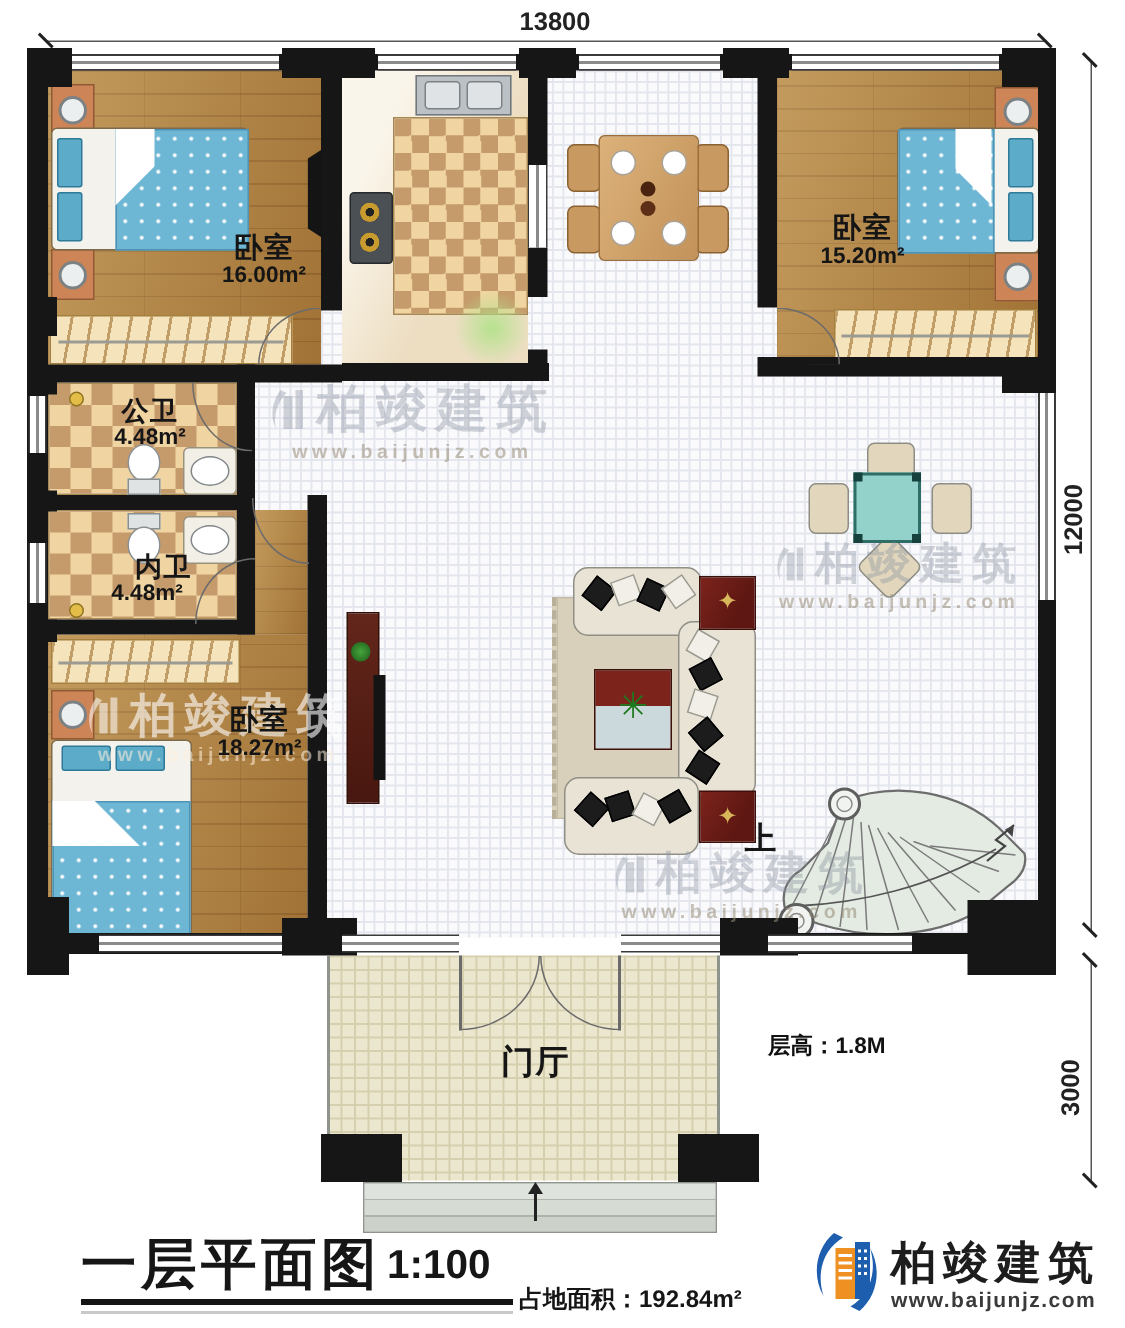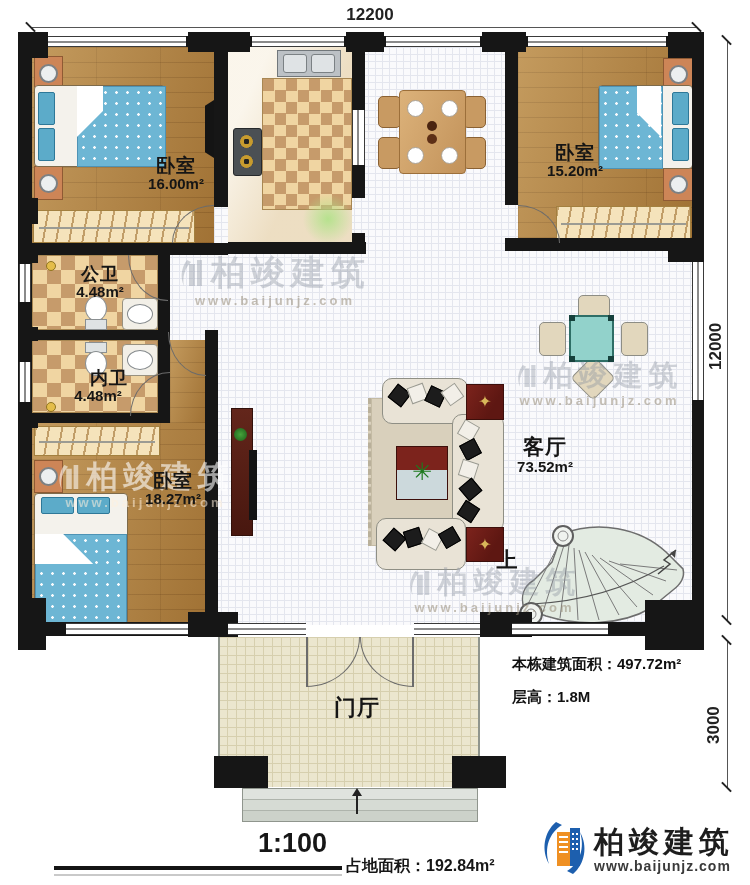--- a/index.html
+++ b/index.html
@@ -353,44 +353,40 @@
     <div class="rarea">4.48m²</div>
   </div>
   <div class="abs rlabel" style="left:48px;top:368px;width:100px;">
     <div class="rname" style="font-size:18px;padding-left:22px;">内卫</div>
     <div class="rarea">4.48m²</div>
   </div>
   <div class="abs rlabel" style="left:123px;top:470px;width:100px;">
     <div class="rname">卧室</div>
     <div class="rarea">18.27m²</div>
   </div>
-  <div class="abs rlabel" style="left:495px;top:435px;width:100px;">
-    <div class="rname" style="font-size:21px;">客厅</div>
-    <div class="rarea">73.52m²</div>
-  </div>
   <div class="abs rlabel" style="left:307px;top:696px;width:100px;">
     <div class="rname" style="font-size:22px;">门厅</div>
   </div>
   <div class="abs rlabel" style="left:492px;top:548px;width:30px;font-size:21px;">上</div>
 
   <div class="abs dimline" style="left:30px;top:27px;width:668px;height:1px;"></div>
   <div class="tick" style="left:24px;top:26px;"></div>
   <div class="tick" style="left:690px;top:26px;"></div>
-  <div class="abs dimtext" style="left:330px;top:5px;width:80px;text-align:center;">12200</div>
+  <div class="abs dimtext" style="left:330px;top:5px;width:80px;text-align:center;">13800</div>
   <div class="abs dimline" style="left:727px;top:40px;width:1px;height:580px;"></div>
   <div class="tick" style="left:720px;top:39px;"></div>
   <div class="tick" style="left:720px;top:619px;"></div>
   <div class="abs dimtext vtext" style="left:706px;top:300px;height:70px;">12000</div>
   <div class="abs dimline" style="left:727px;top:640px;width:1px;height:148px;"></div>
   <div class="tick" style="left:720px;top:639px;"></div>
   <div class="tick" style="left:720px;top:786px;"></div>
   <div class="abs dimtext vtext" style="left:704px;top:688px;height:56px;">3000</div>
-  <div class="abs ann" style="left:512px;top:655px;">本栋建筑面积：497.72m²</div>
   <div class="abs ann" style="left:512px;top:688px;">层高：1.8M</div>
 
+  <div class="abs ftitle" style="left:54px;top:818px;">一层平面图</div>
   <div class="abs fscale" style="left:258px;top:828px;">1:100</div>
   <div class="abs" style="left:54px;top:866px;width:288px;height:4px;background:#141414;"></div>
   <div class="abs" style="left:54px;top:874px;width:288px;height:2px;background:#c9c9c9;"></div>
   <div class="abs fsmall" style="left:346px;top:856px;font-size:16px;">占地面积：192.84m²</div>
   <svg class="abs" style="left:540px;top:818px;" width="48" height="60" viewBox="0 0 48 60">
     <path d="M16,4 C4,14 1,32 9,46 C4,30 9,15 22,7 Z" fill="#1d5fae"></path>
     <path d="M33,56 C45,46 48,28 40,14 C45,30 40,45 27,53 Z" fill="#1d5fae"></path>
     <rect x="17" y="14" width="13" height="34" fill="#ef9023"></rect>
     <rect x="19" y="18" width="9" height="2" fill="#fff"></rect>
       <rect x="19" y="23" width="9" height="2" fill="#fff"></rect>

